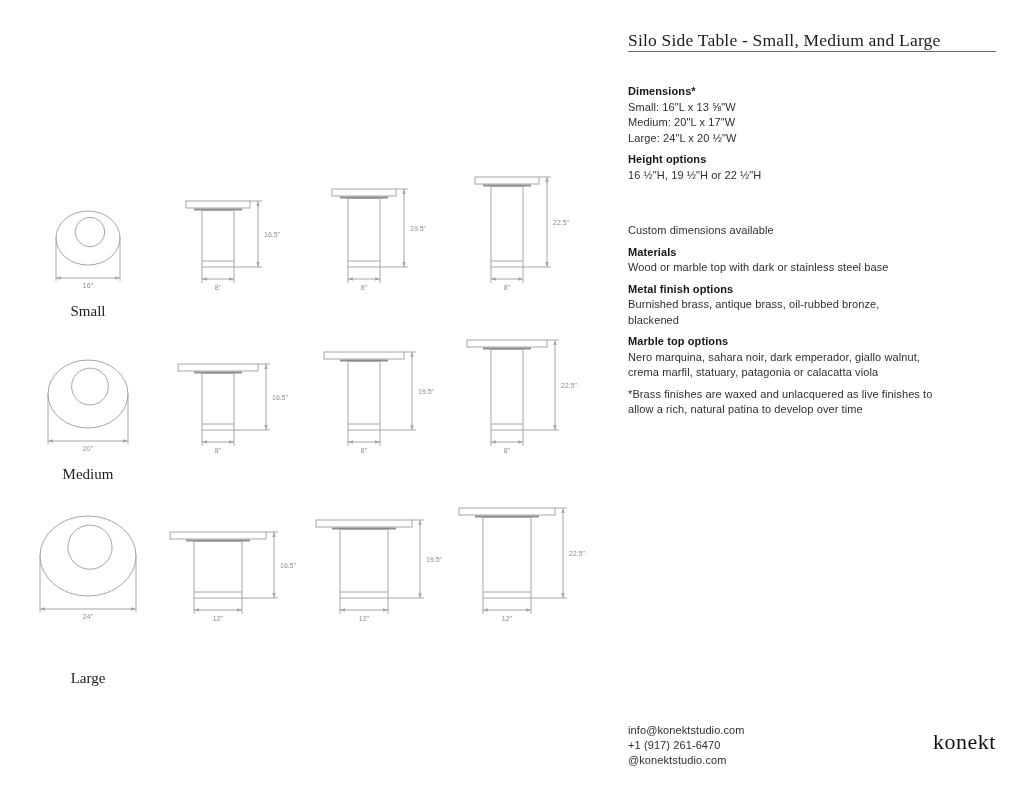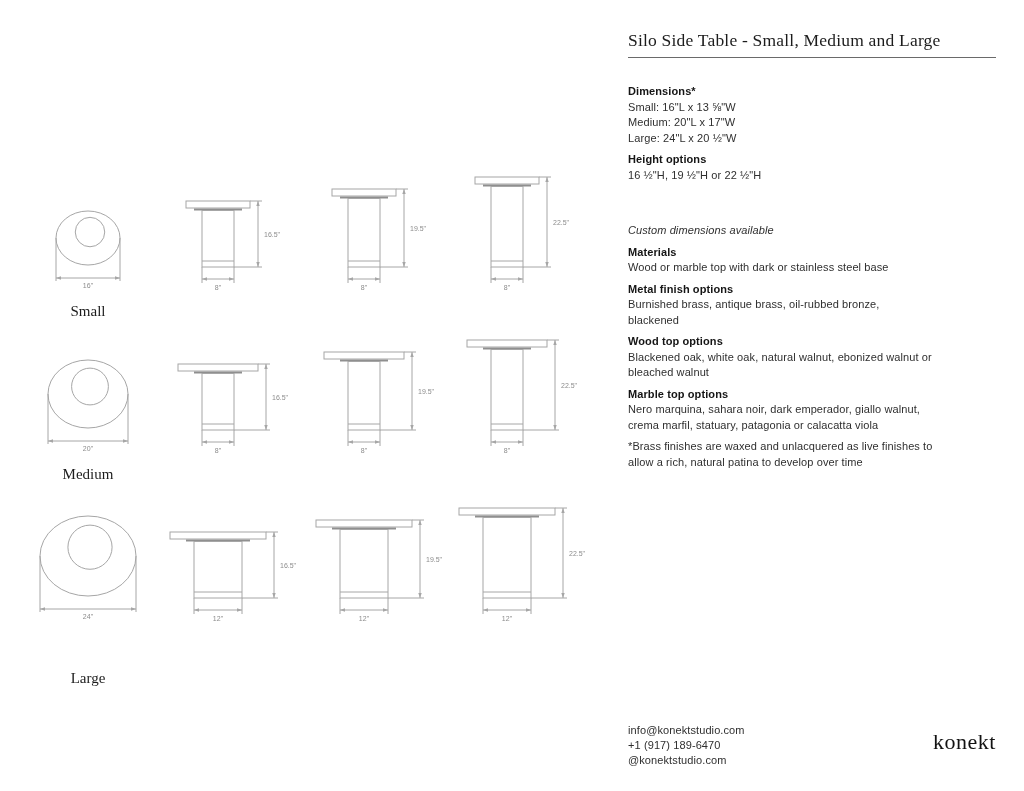--- a/index.html
+++ b/index.html
@@ -1,26 +1,26 @@
 <!DOCTYPE html>
 <html><head>
 <meta charset="utf-8">
 <style>
   html,body{margin:0;padding:0;background:#e8e8e8;}
   .page{position:relative;width:1024px;height:791px;background:#ffffff;
         font-family:"Liberation Sans",sans-serif;overflow:hidden;}
   
   .title{position:absolute;left:628px;top:30px;width:368px;
          font-family:"Liberation Serif",serif;font-size:17.5px;color:#1c1c1c;
-         padding-bottom:6px;border-bottom:1px solid #6a6a6a;letter-spacing:.2px;}
+         padding-bottom:0;border-bottom:1px solid #6a6a6a;letter-spacing:.2px;}
   .specs{position:absolute;left:628px;top:84px;width:305px;
          font-size:11px;line-height:15.5px;color:#2f2f2f;letter-spacing:.1px;}
   .sec{margin-bottom:6px;}
   .sec .h{font-weight:bold;color:#151515;}
-  .sec.italic{font-style:italic;margin-top:40px;}
+  .sec.italic{margin-top:40px;}
   
   .contact{position:absolute;left:628px;top:723px;font-size:11px;line-height:15px;
            color:#2f2f2f;letter-spacing:.1px;}
   .logo{position:absolute;right:28px;top:729px;font-family:"Liberation Serif",serif;
         font-size:22px;color:#121212;letter-spacing:.5px;}
   
   .drawing{position:absolute;}
   .size-name{position:absolute;width:140px;text-align:center;
              font-family:"Liberation Serif",serif;font-size:15px;color:#1c1c1c;}
   svg text{font-family:"Liberation Sans",sans-serif;}
@@ -246,36 +246,31 @@
       </div>
       <div class="sec">
         <div class="h">Materials</div>
         <div>Wood or marble top with dark or stainless steel base</div>
       </div>
       <div class="sec">
         <div class="h">Metal finish options</div>
         <div>Burnished brass, antique brass, oil-rubbed bronze, blackened</div>
       </div>
       <div class="sec">
-        <div class="h">Wood top options</div>
-        <div>Blackened oak, white oak, natural walnut, ebonized walnut or</div>
-        <div>bleached walnut</div>
-      </div>
-      <div class="sec">
         <div class="h">Marble top options</div>
         <div>Nero marquina, sahara noir, dark emperador, giallo walnut,</div>
         <div>crema marfil, statuary, patagonia or calacatta viola</div>
       </div>
       <div class="sec">
         <div>*Brass finishes are waxed and unlacquered as live finishes to</div>
         <div>allow a rich, natural patina to develop over time</div>
       </div>
     </div>
 
   <div class="contact" id="contact">
       <div>info@konektstudio.com</div>
-      <div>+1 (917) 189-6470</div>
+      <div>+1 (917) 261-6470</div>
       <div>@konektstudio.com</div>
     </div>
 
   <div class="logo">konekt</div>
 
 </div>
 
 </body></html>

